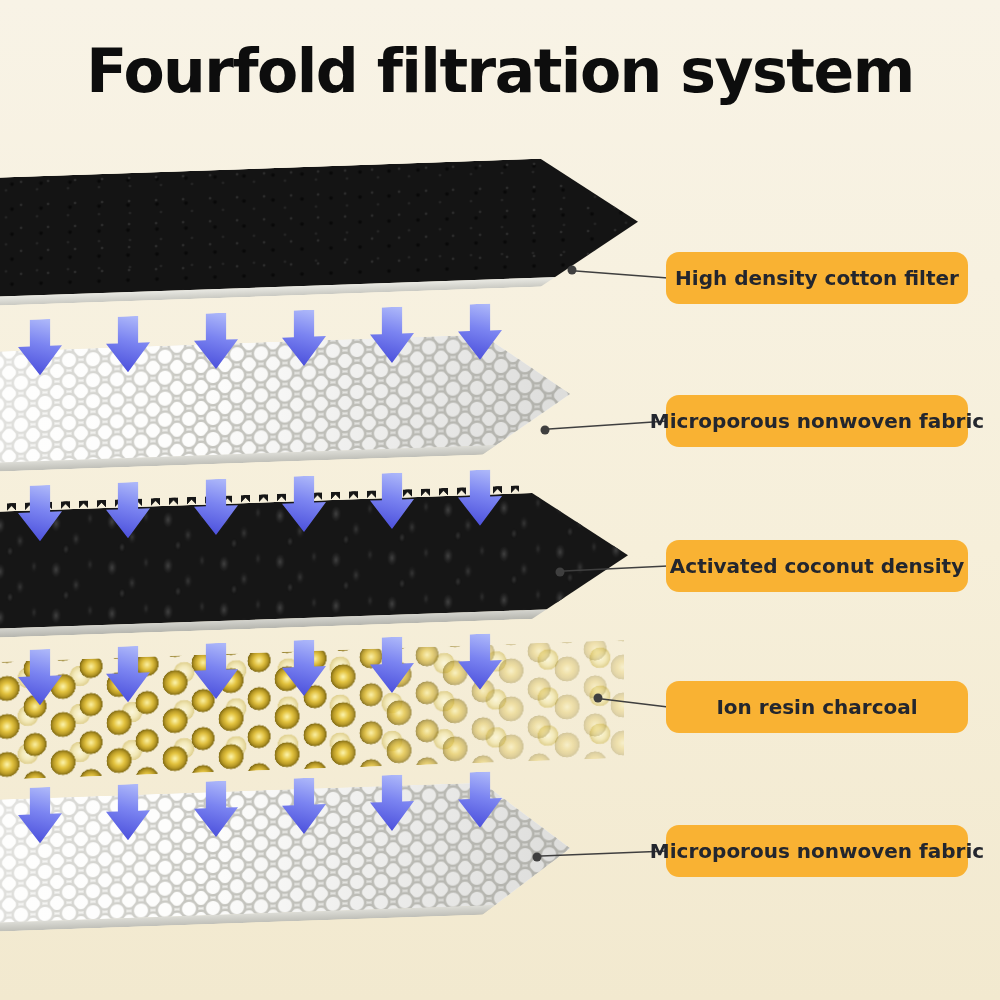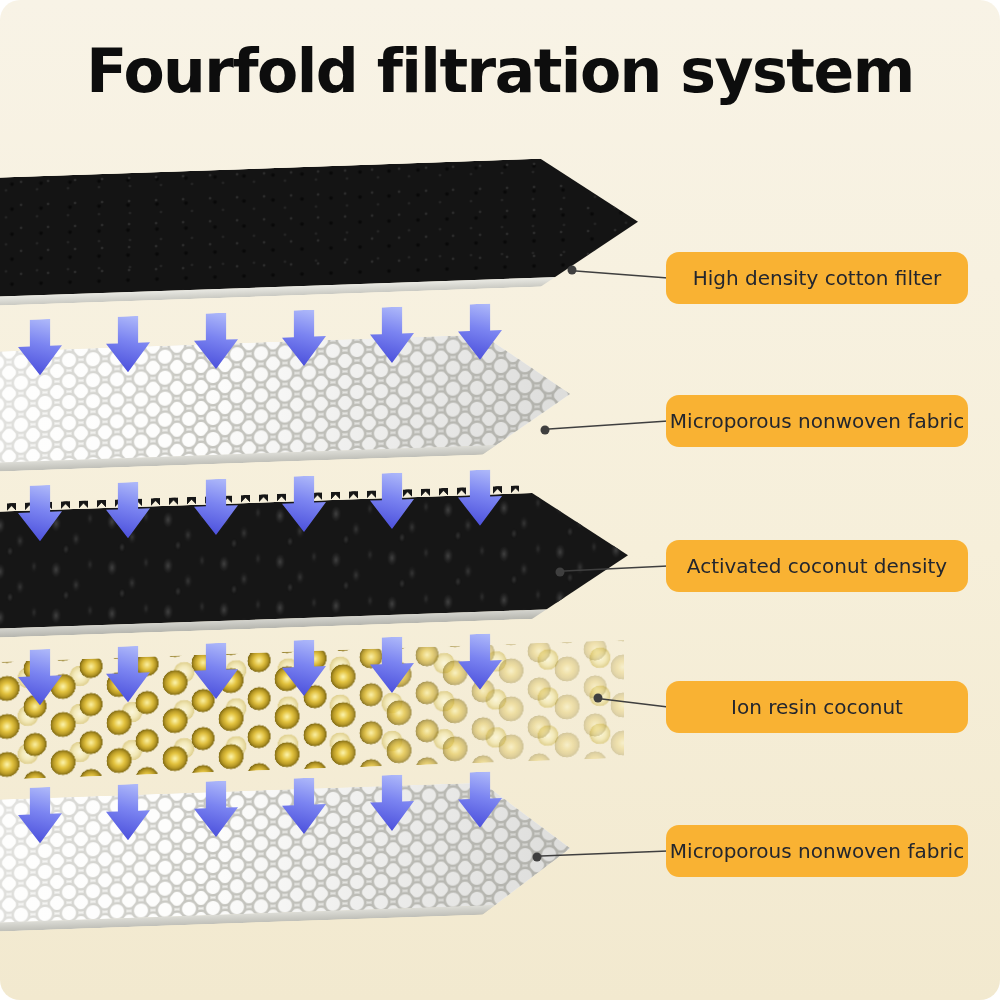--- a/index.html
+++ b/index.html
@@ -4,21 +4,20 @@
 <style>
   html,body{margin:0;padding:0;}
   body{
     width:1000px;height:1000px;
     font-family:"DejaVu Sans","Liberation Sans",sans-serif;
     overflow:hidden;
   }
   .stage{
     position:relative;width:1000px;height:1000px;overflow:hidden;
     background:linear-gradient(180deg,var(--bg-top,#f8f3e6) 0%,#f6efda 55%,var(--bg-bottom,#f2e9cf) 100%);
-    border-radius:20px;
   }
   .title{
     position:absolute;top:36px;left:0;width:100%;
     text-align:center;
     font-size:60px;font-weight:800;letter-spacing:-1.5px;
     color:var(--title-color,#0d0d0d);
     z-index:6;
   }
 
   
@@ -119,21 +118,21 @@
 
   
   .connectors{position:absolute;inset:0;z-index:3;pointer-events:none;}
 
   
   .callout{
     position:absolute;left:666px;width:302px;height:52px;
     background:var(--callout-bg,#f9b233);
     border-radius:13px;
     display:flex;align-items:center;justify-content:center;
-    font-size:20px;font-weight:400;color:var(--callout-text,#23262e);
+    font-size:20px;font-weight:700;color:var(--callout-text,#23262e);
     white-space:nowrap;
     z-index:4;
   }
   .c1{top:252px;}
   .c2{top:395px;}
   .c3{top:540px;}
   .c4{top:681px;}
   .c5{top:825px;}
 </style>
 </head>
@@ -223,16 +222,16 @@
       <line x1="668" y1="707" x2="602" y2="699"></line>
         <circle cx="598" cy="698" r="4.5" stroke="none"></circle>
       <line x1="668" y1="851" x2="541" y2="856"></line>
         <circle cx="537" cy="857" r="4.5" stroke="none"></circle>
     </g>
   </svg>
 
   <div class="callout c1">High density cotton filter</div>
   <div class="callout c2">Microporous nonwoven fabric</div>
   <div class="callout c3">Activated coconut density</div>
-  <div class="callout c4">Ion resin coconut</div>
+  <div class="callout c4">Ion resin charcoal</div>
   <div class="callout c5">Microporous nonwoven fabric</div>
 
 </div>
 
 </body></html>

